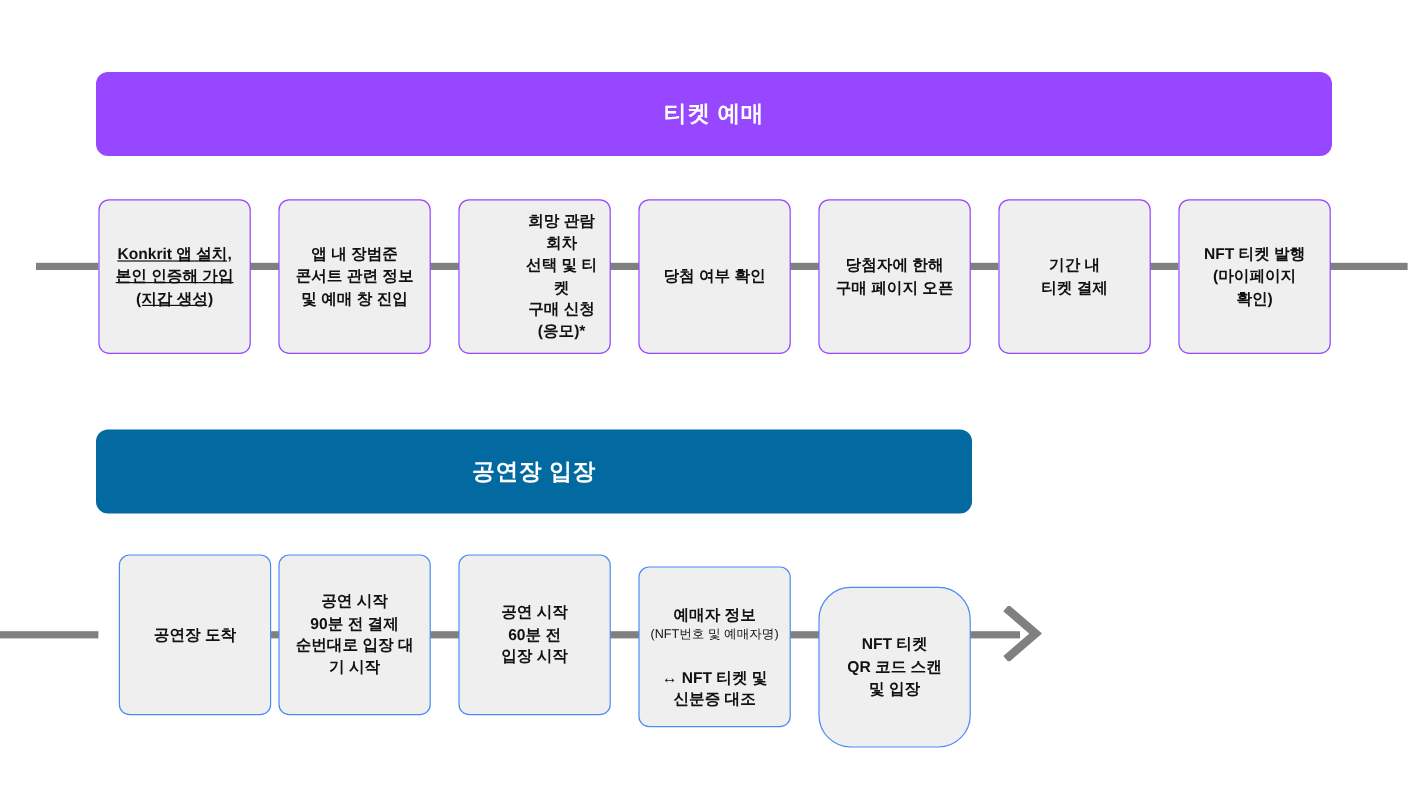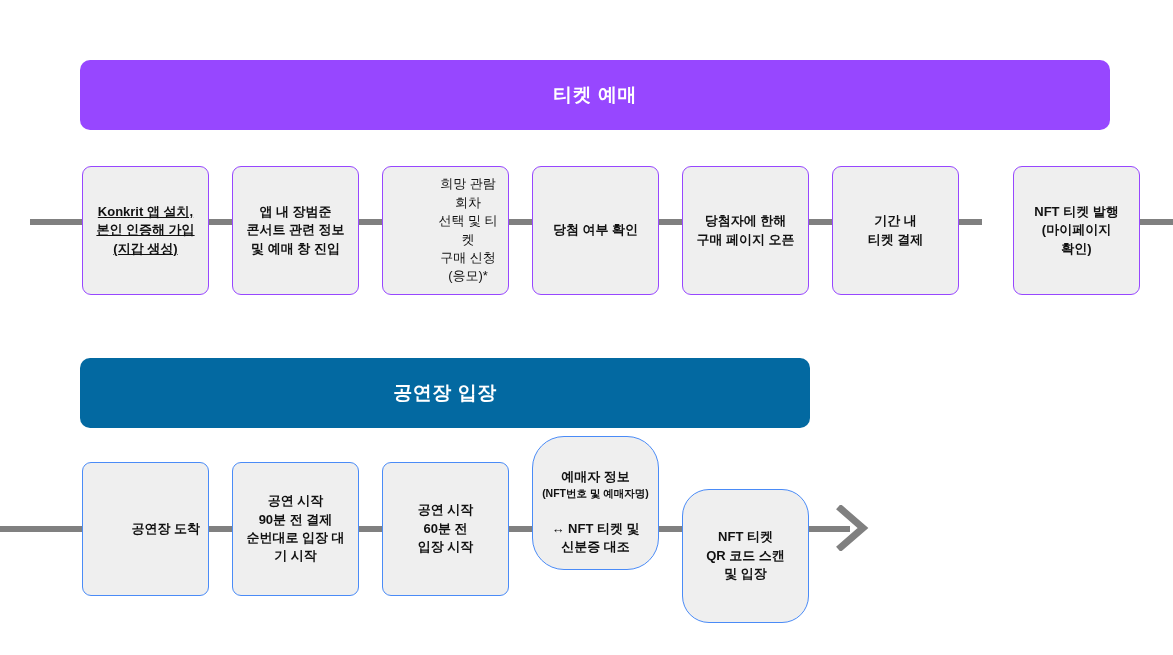--- a/index.html
+++ b/index.html
@@ -83,26 +83,26 @@
   .row1 .node { border: 1.6px solid #9747ff; }
   .row2 .node { border: 1.6px solid #4a8bf7; }
 
   .node-label {
     font-size: 13px;
     line-height: 1.42;
     font-weight: bold;
     padding: 0 8px;
     white-space: pre-line;
   }
-  .node-label.regular { font-weight: normal; margin-left: 45px; }
+  .node-label.regular { font-weight: bold; margin-left: 45px; }
 
   .sub-note {
     display: block;
     font-size: 10.5px;
-    font-weight: bold;
+    font-weight: normal;
     line-height: 1.4;
   }
 </style>
 </head>
 <body>
 
 <div class="canvas">
 
   <div class="banner banner-ticket">
     <span>티켓 예매</span>
@@ -143,21 +143,21 @@
     <div class="node" style="left:682px; top:166px; width:127px; height:129px;">
       <span class="node-label">당첨자에 한해
 구매 페이지 오픈</span>
     </div>
 
     <div class="node" style="left:832px; top:166px; width:127px; height:129px;">
       <span class="node-label">기간 내
 티켓 결제</span>
     </div>
 
-    <div class="node" style="left:982px; top:166px; width:127px; height:129px;margin-left:31px;">
+    <div class="node" style="left:982px; top:166px; width:127px; height:129px;">
       <span class="node-label">NFT 티켓 발행
 (마이페이지
 확인)</span>
     </div>
   </div>
 
   <div class="banner banner-entry">
     <span>공연장 입장</span>
   </div>
 
@@ -168,38 +168,38 @@
   <div class="rail rail-row2" style="left:658px; width:28px;"></div>
   <div class="rail rail-row2" style="left:808px; width:42px;"></div>
 
   <div class="arrow-head">
     <svg width="42" height="46" viewBox="0 0 42 46" xmlns="http://www.w3.org/2000/svg">
       <polyline points="8,4 30,23 8,42" fill="none" stroke="#808080" stroke-width="7" stroke-linecap="square" stroke-linejoin="miter"></polyline>
     </svg>
   </div>
 
   <div class="row2">
-    <div class="node" style="left:82px;  top:462px; width:127px; height:134px;justify-content:flex-end;">
+    <div class="node" style="left:99px;  top:462px; width:127px; height:134px;">
       <span class="node-label">공연장 도착</span>
     </div>
 
     <div class="node" style="left:232px; top:462px; width:127px; height:134px;">
       <span class="node-label">공연 시작
 90분 전 결제
 순번대로 입장 대
 기 시작</span>
     </div>
 
     <div class="node" style="left:382px; top:462px; width:127px; height:134px;">
       <span class="node-label">공연 시작
 60분 전
 입장 시작</span>
     </div>
 
-    <div class="node" style="left:532px; top:436px; width:127px; height:134px;border-radius:32px;">
+    <div class="node" style="left:532px; top:472px; width:127px; height:134px;">
       <span class="node-label">
         <span>예매자 정보</span>
         <span class="sub-note">(NFT번호 및 예매자명)</span>
         <span>↔ NFT 티켓 및
 신분증 대조</span>
       </span>
     </div>
 
     <div class="node" style="left:682px; top:489px; width:127px; height:134px;border-radius:27px;">
       <span class="node-label">NFT 티켓

